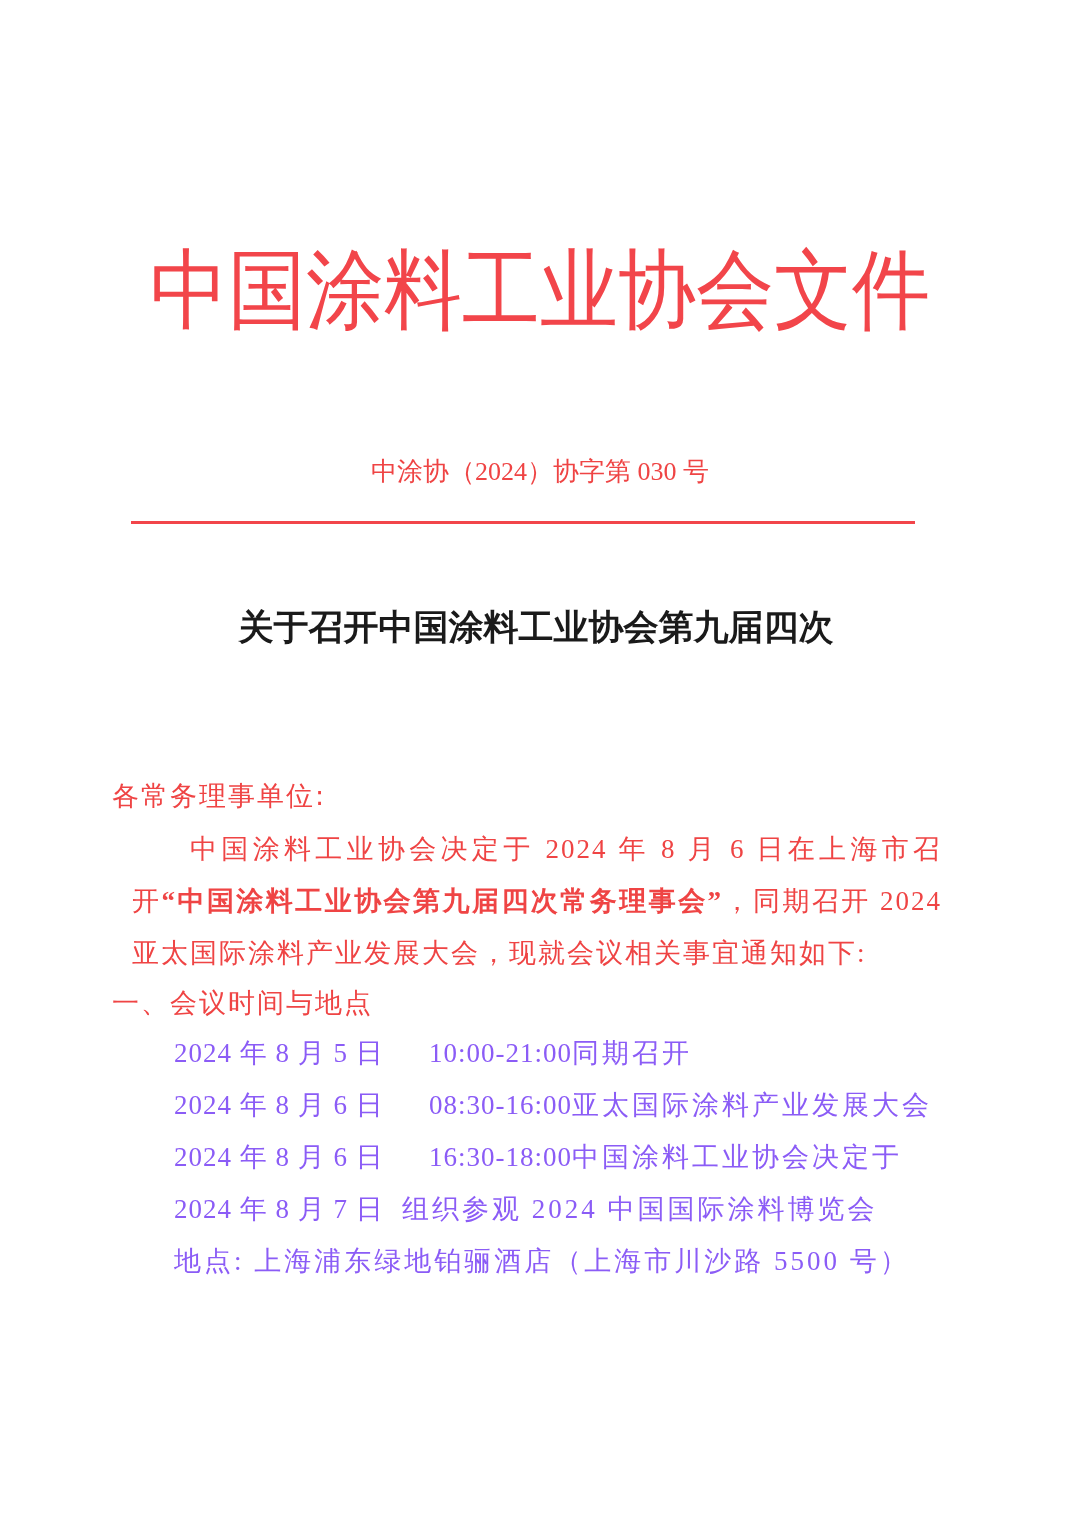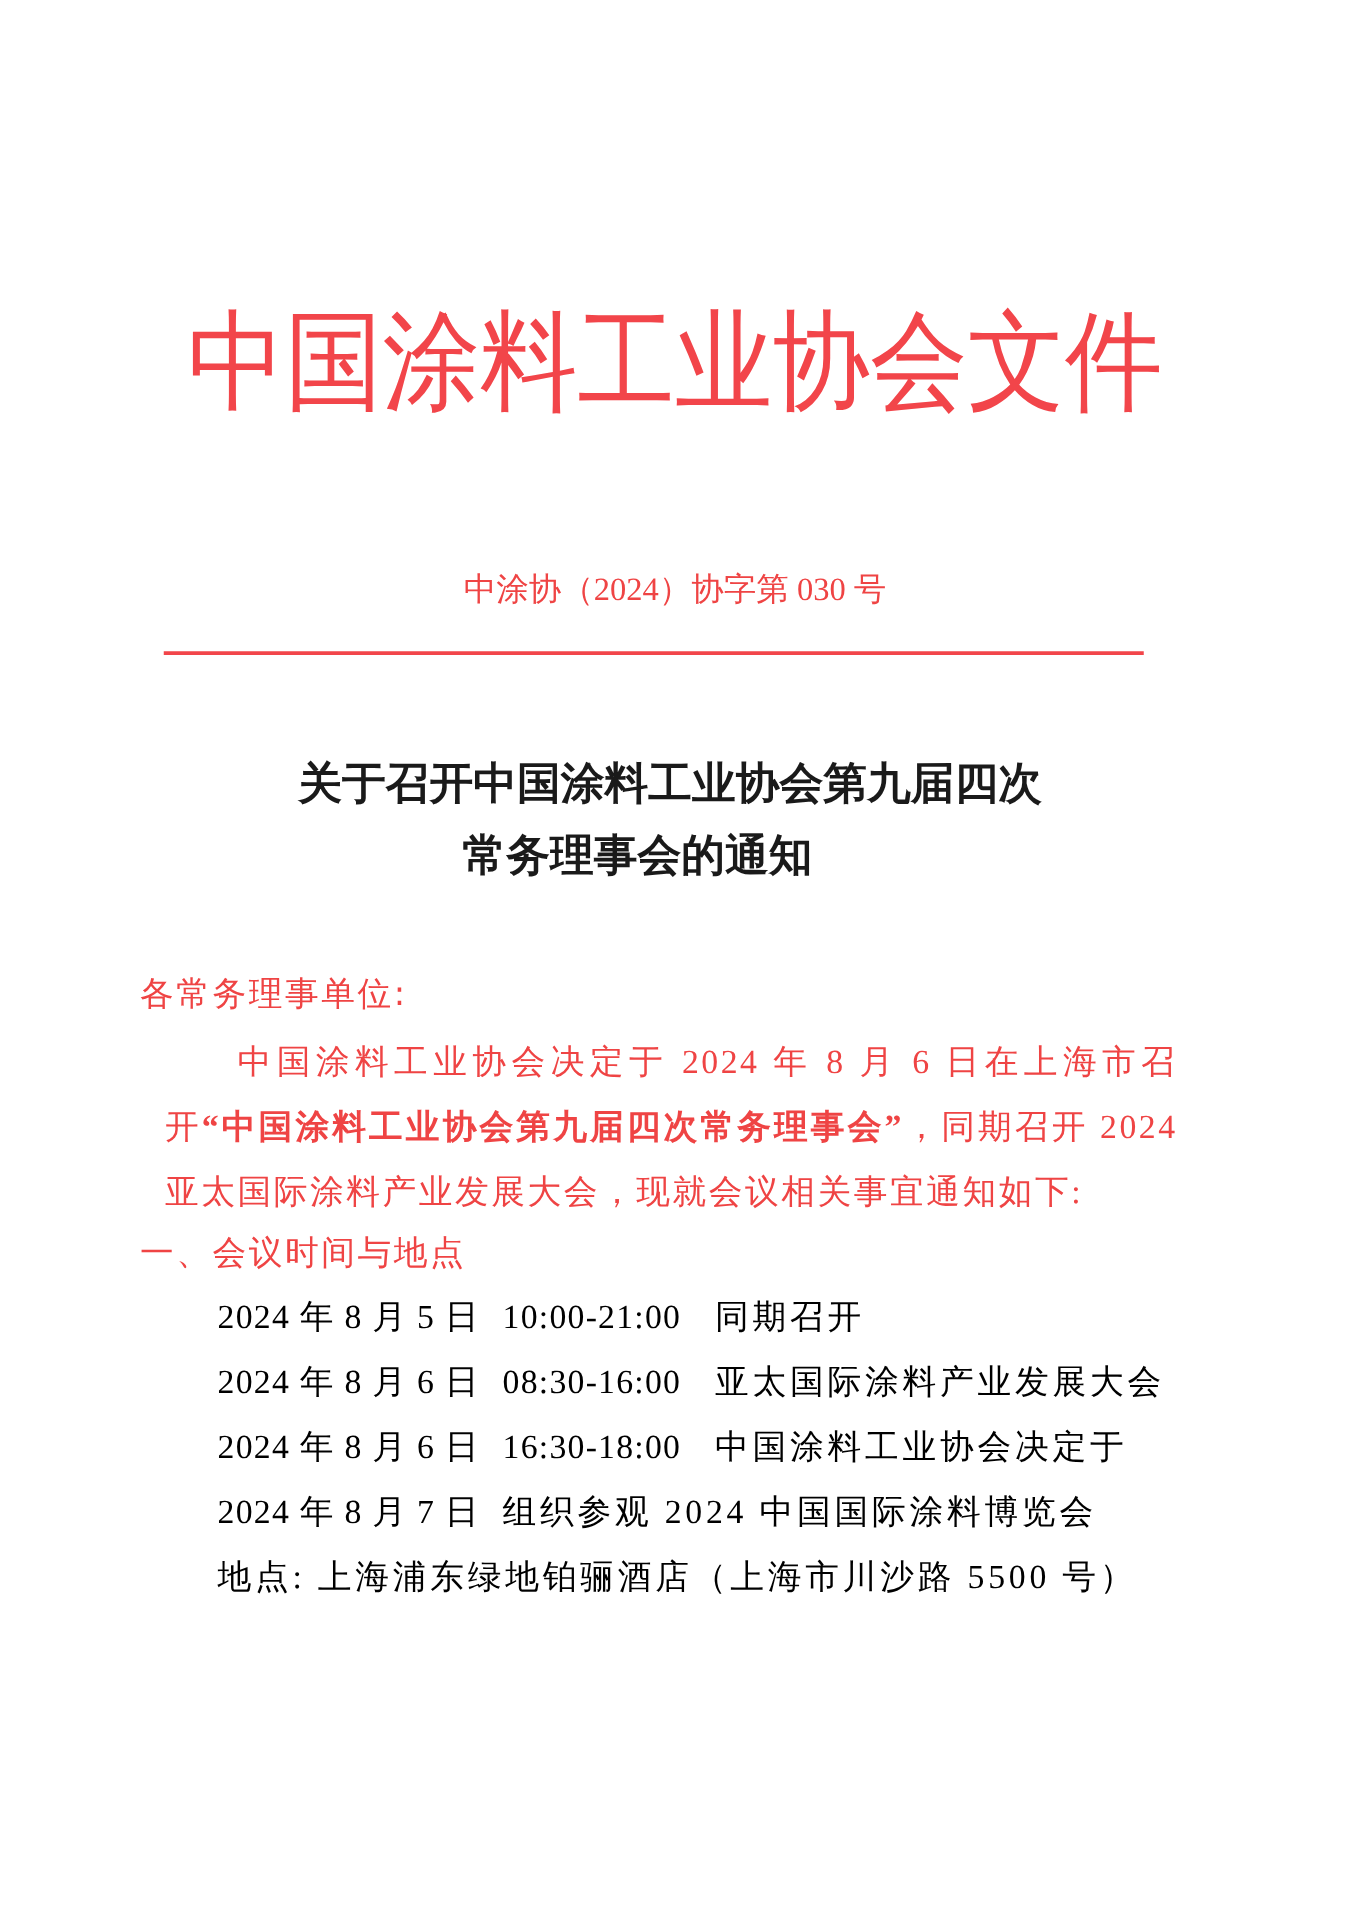--- a/index.html
+++ b/index.html
@@ -85,46 +85,45 @@
       font-family: "DejaVu Sans", "Liberation Sans", sans-serif;
     }
     .schedule {
       position: absolute;
       left: 174px;
       top: 1027px;
       width: 760px;
       font-size: 27px;
       line-height: 52px;
       font-family: "Liberation Serif", "DejaVu Serif", serif;
-      color: #000000;
+      color: #8b5cf6;
     }
     .schedule-row {
       display: flex;
       white-space: nowrap;
       letter-spacing: 1px;
     }
     .schedule-row .date { width: 228px; display: inline-block; }
-    .schedule-row .time { width: 170px; display: inline-block; }
+    .schedule-row .time { width: 170px; display: inline-block; text-align: right; }
     .schedule-row .event { display: inline-block; letter-spacing: 3px; }
     .schedule-row.wide .date { width: 228px; }
     .schedule-row.wide .event { letter-spacing: 3px; }
     .location-row { white-space: nowrap; letter-spacing: 3px; }
   </style>
 </head>
 <body>
 
 <div class="masthead">中国涂料工业协会文件</div>
 
 <div class="docnum">中涂协（2024）协字第 030 号</div>
 
 <div class="red-rule"></div>
 
 <div class="title">
   <span class="line1">关于召开中国涂料工业协会第九届四次</span>
-  <span class="line2">常务理事会的通知</span>
 </div>
 
 <div class="body-text salutation">各常务理事单位:</div>
 
 <div class="body-text para"><span>中国涂料工业协会决定于 2024 年 8 月 6 日在上海市召开</span><span class="bold">“中国涂料工业协会第九届四次常务理事会”</span><span>，同期召开 2024 亚太国际涂料产业发展大会，现就会议相关事宜通知如下:</span></div>
 
 <div class="body-text section-heading">一、会议时间与地点</div>
 
 <div class="schedule">
   <div class="schedule-row">

